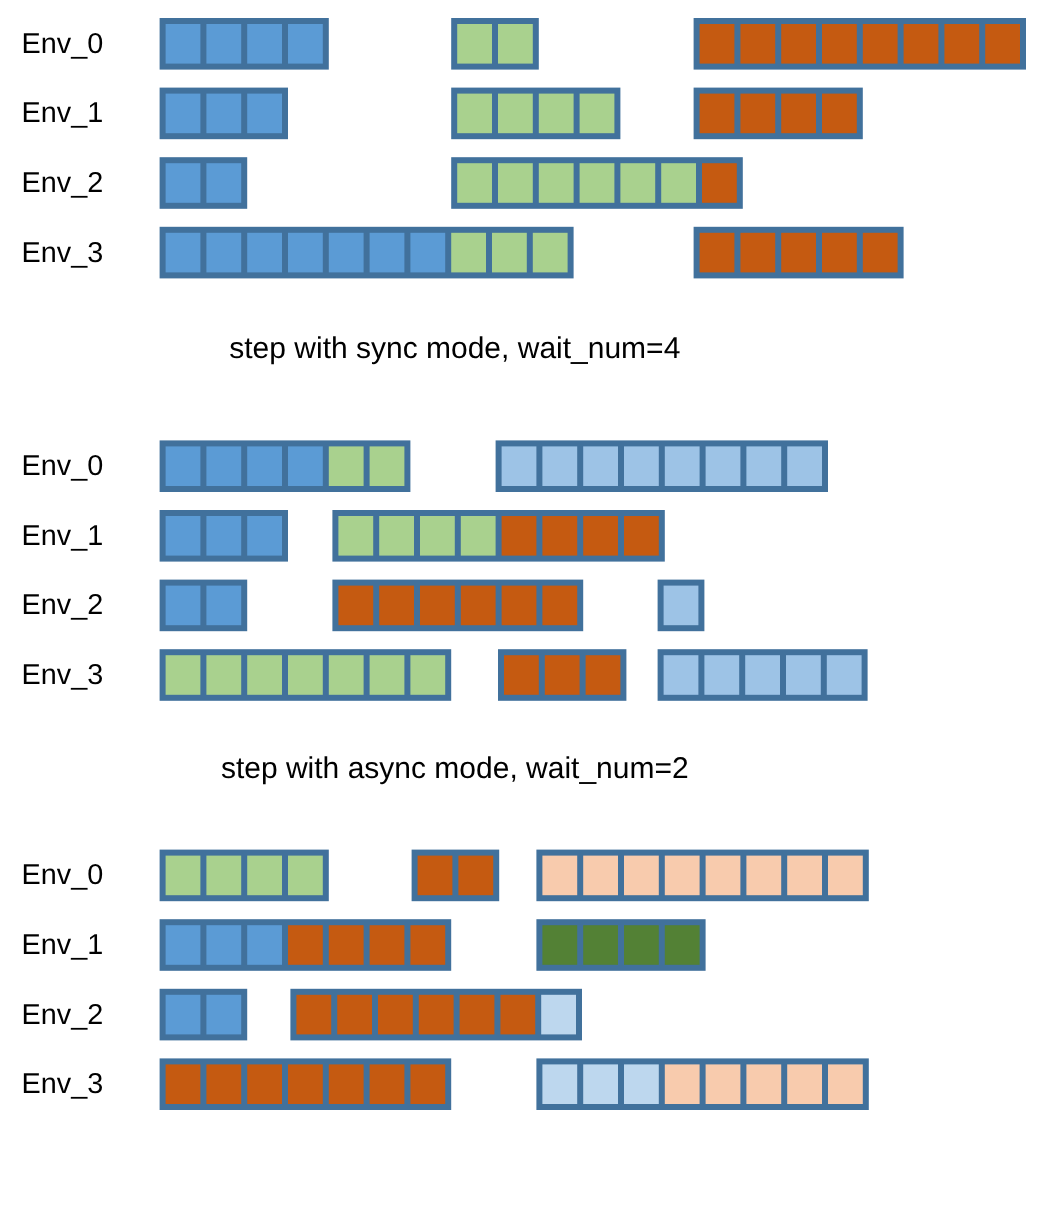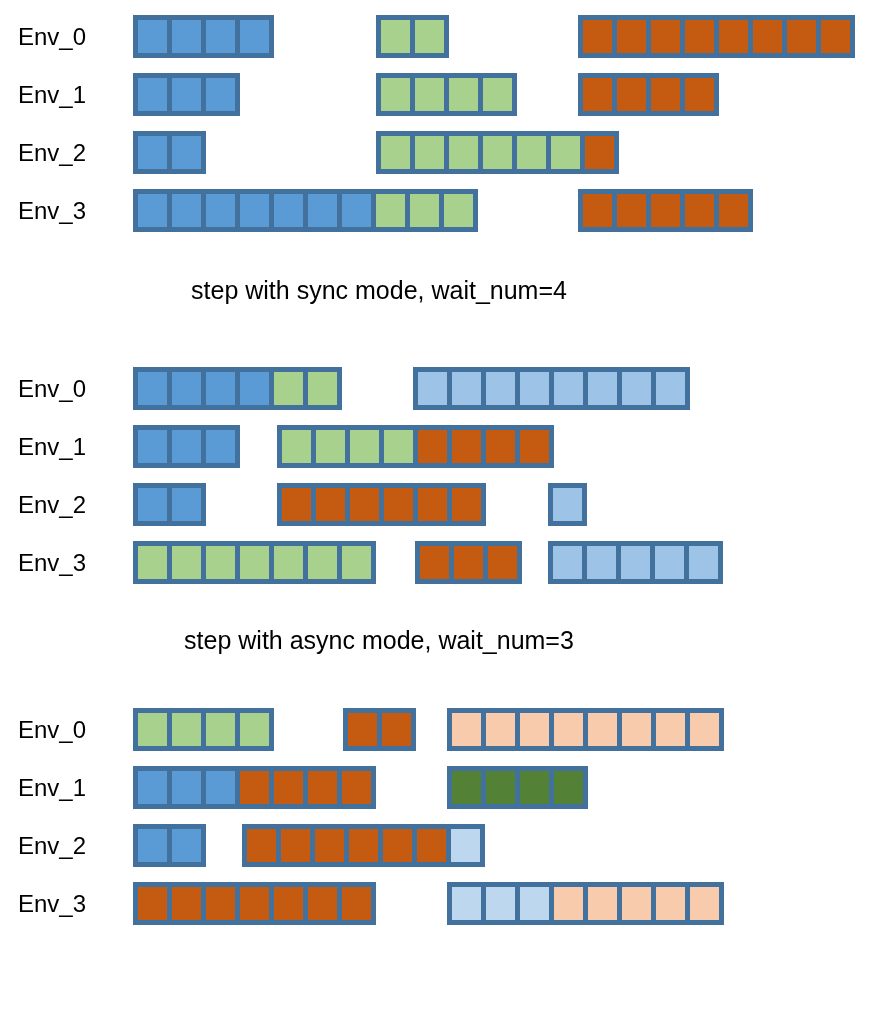--- a/index.html
+++ b/index.html
@@ -211,21 +211,21 @@
         </div>
         <div class="bar" style="left: 548px; background: rgb(65, 113, 156);">
           <div class="cell" style="background: rgb(157, 195, 230);"></div>
           <div class="cell" style="background: rgb(157, 195, 230);"></div>
           <div class="cell" style="background: rgb(157, 195, 230);"></div>
           <div class="cell" style="background: rgb(157, 195, 230);"></div>
           <div class="cell" style="background: rgb(157, 195, 230);"></div>
         </div>
       </div>
     </div>
-  <div class="caption" id="caption-1" style="top: 626px;">step with async mode, wait_num=3</div>
+  <div class="caption" id="caption-1" style="top: 626px;">step with async mode, wait_num=2</div>
 
   <div class="panel" id="panel-2" style="top: 701px;">
       <div class="row">
         <div class="env-label">Env_0</div>
         <div class="bar" style="left: 133px; background: rgb(65, 113, 156);">
           <div class="cell" style="background: rgb(169, 209, 142);"></div>
           <div class="cell" style="background: rgb(169, 209, 142);"></div>
           <div class="cell" style="background: rgb(169, 209, 142);"></div>
           <div class="cell" style="background: rgb(169, 209, 142);"></div>
         </div>

